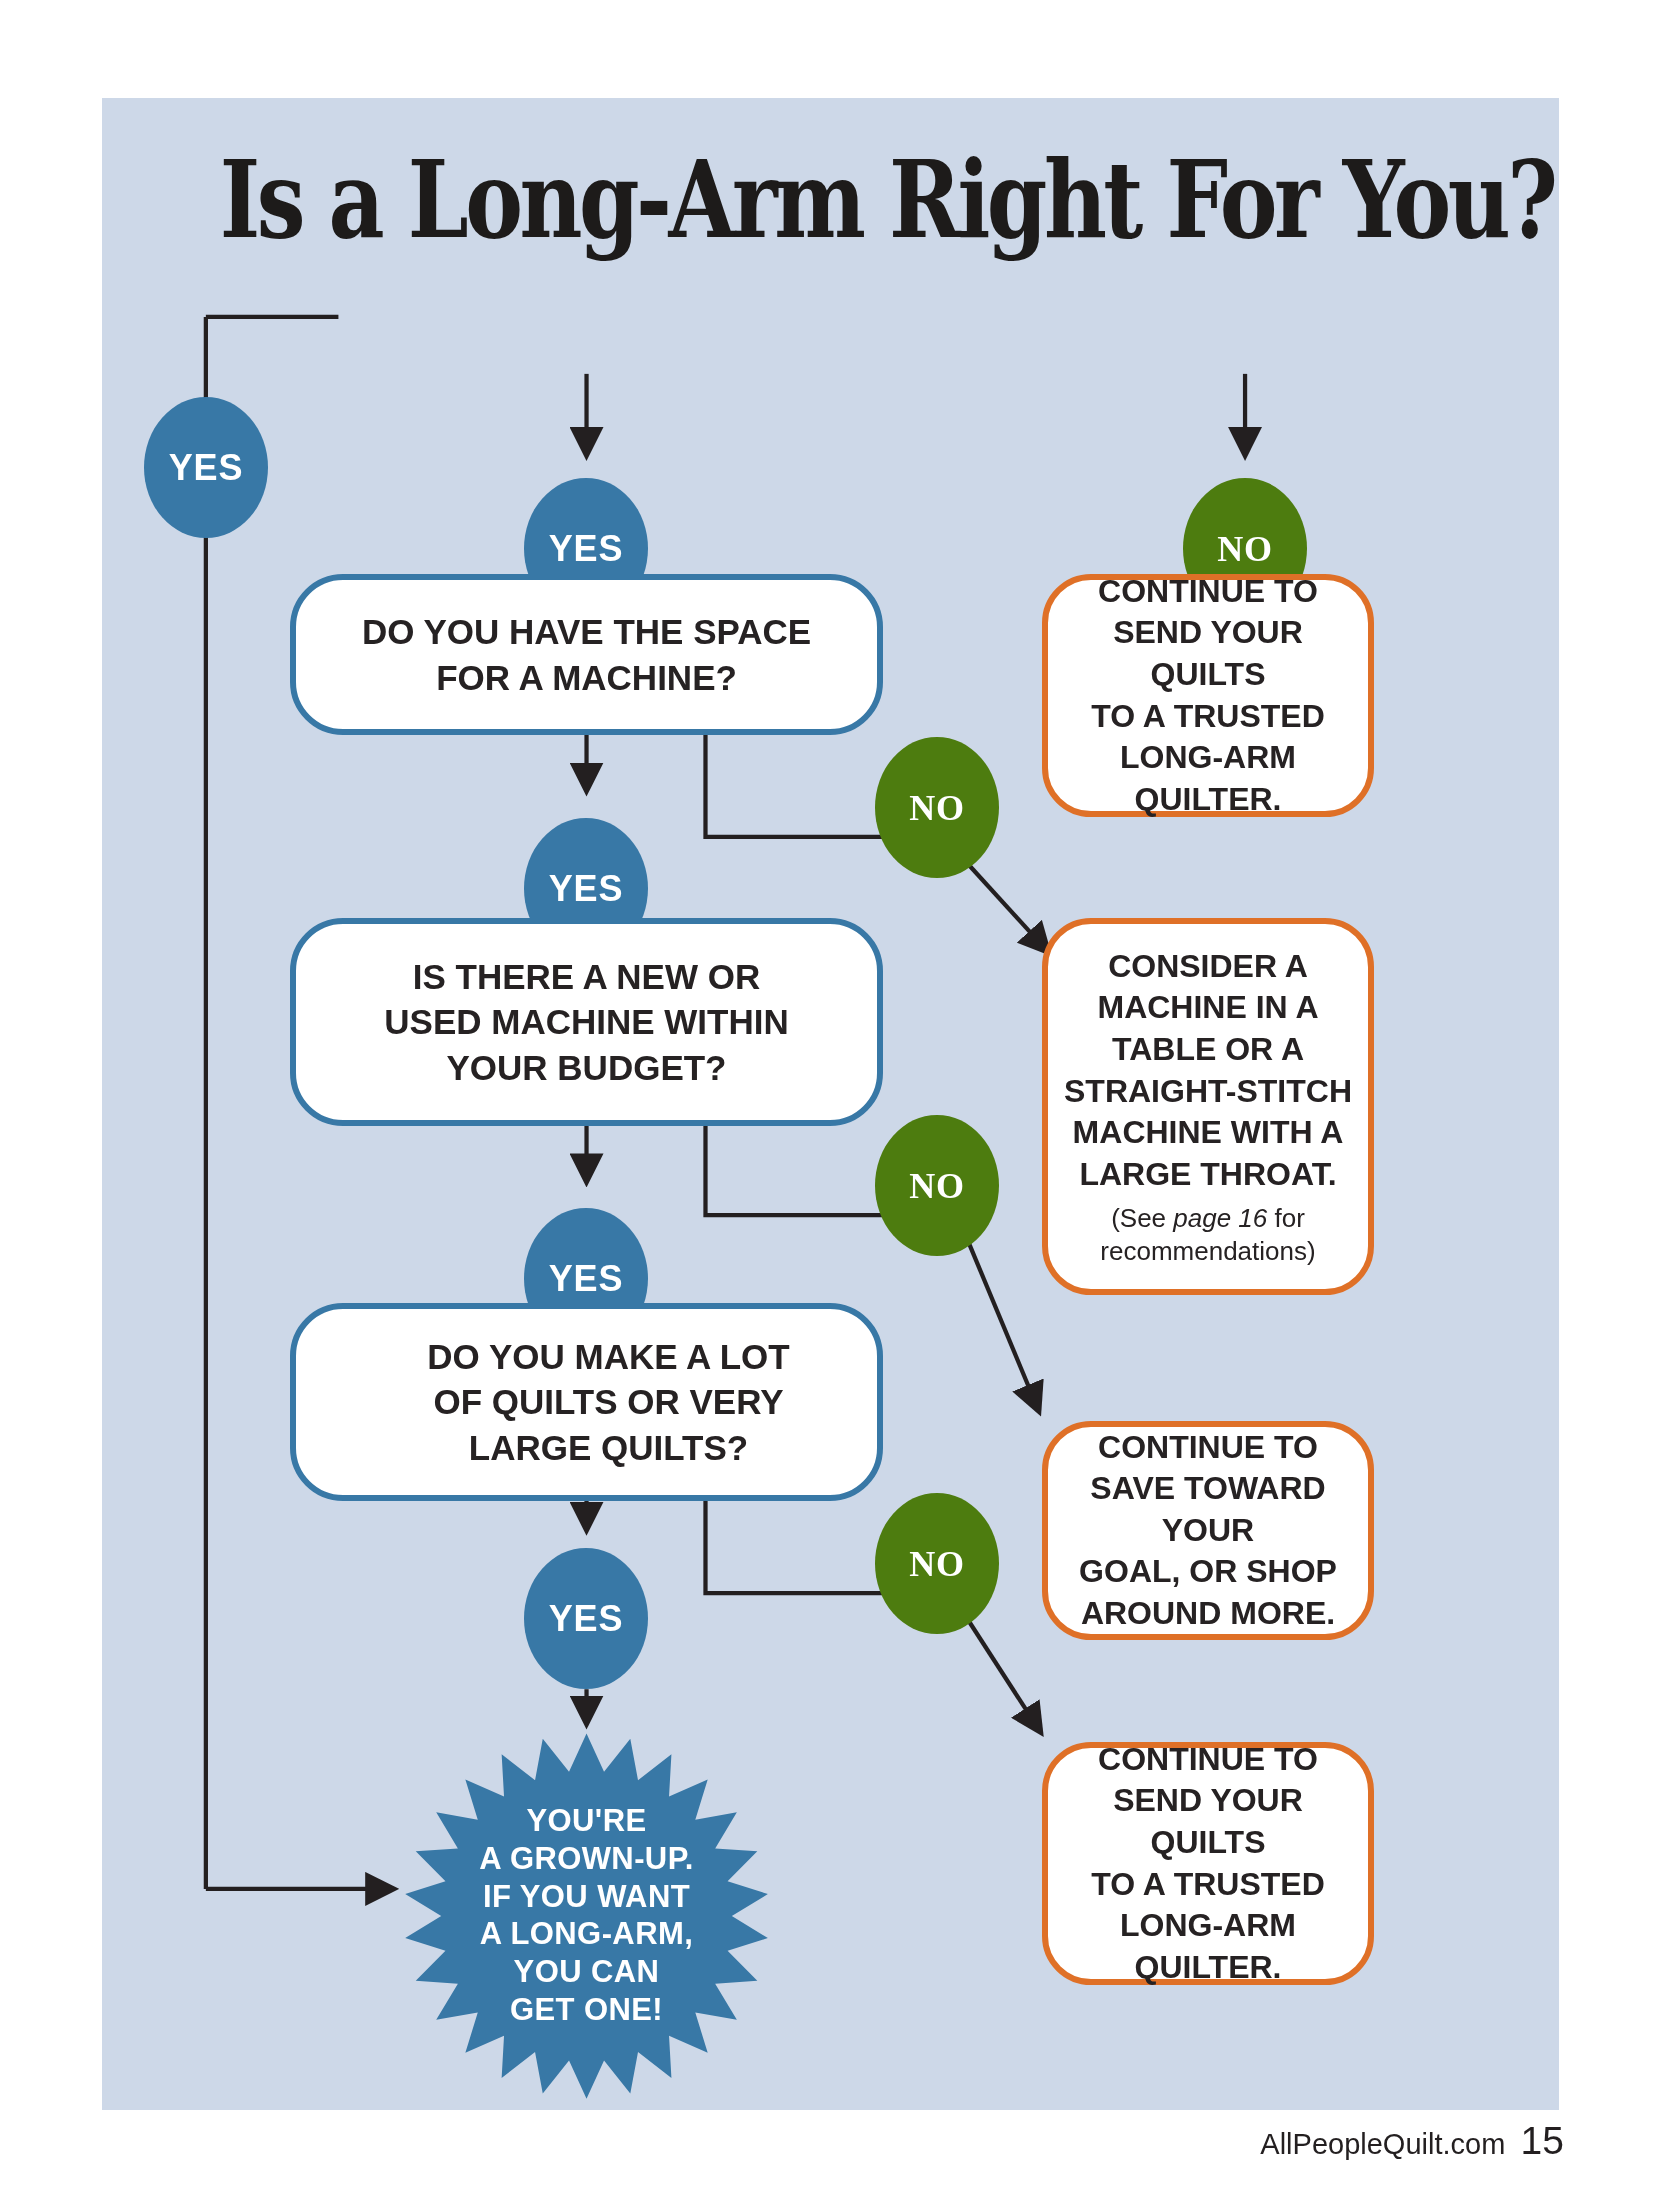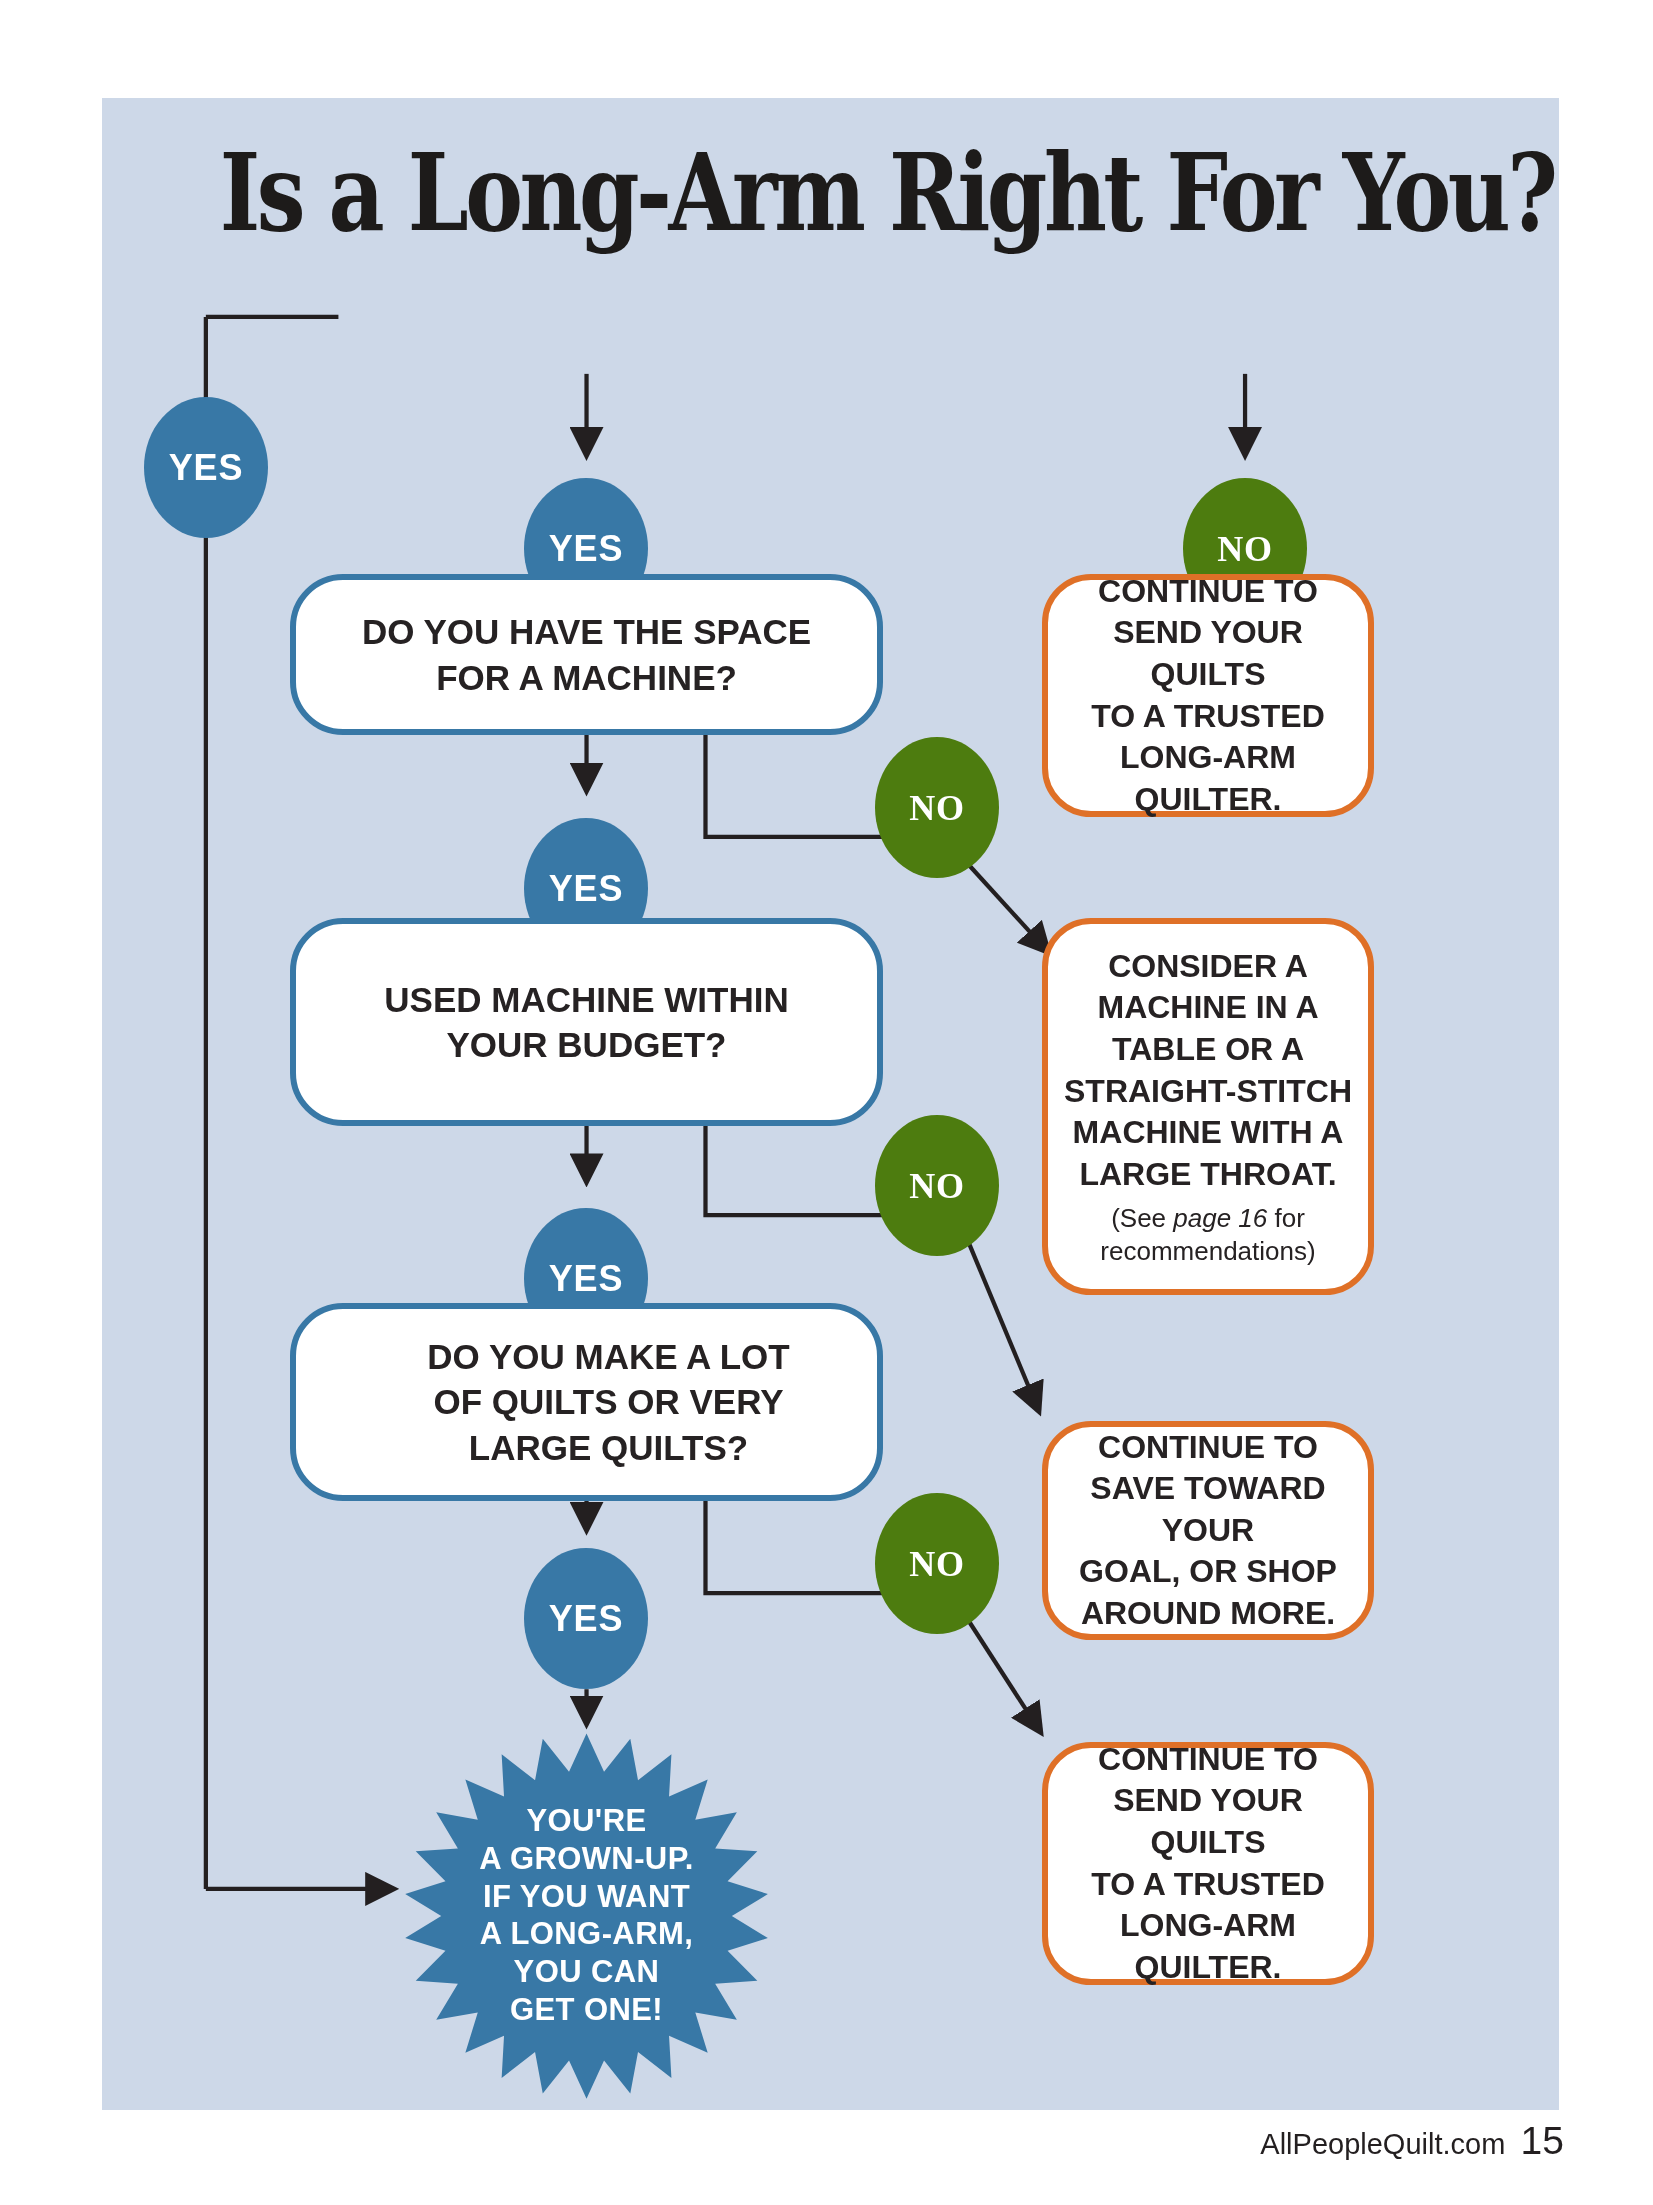--- a/index.html
+++ b/index.html
@@ -13,21 +13,21 @@
     overflow: hidden;
   }
   .panel {
     position: absolute;
     left: 102px; top: 98px;
     width: 1457px; height: 2012px;
     background: #cdd8e8;
   }
   .title {
     position: absolute;
-    left: 102px; top: 137px;
+    left: 102px; top: 144px;
     width: 1457px;
     text-align: center;
     font-family: "DejaVu Serif", serif;
     font-weight: 700;
     font-size: 102px;
     letter-spacing: -4.2px;
     color: #1d1b1a;
     line-height: 1.05;
   }
   .title > span { display: inline-block; transform: scale(0.85, 1.05); transform-origin: center top; white-space: nowrap; }
@@ -158,20 +158,21 @@
   </div>
   <div class="bubble orange" style="left:875px; top:1493px;">
     <span>NO</span>
   </div>
 
   <div class="qbox" style="left:290px; top:574px; height:161px;">
     <span class="ln">DO YOU HAVE THE SPACE</span>
     <span class="ln">FOR A MACHINE?</span>
   </div>
   <div class="qbox" style="left:290px; top:918px; height:208px;">
+    <span class="ln">IS THERE A NEW OR</span>
     <span class="ln">USED MACHINE WITHIN</span>
     <span class="ln">YOUR BUDGET?</span>
   </div>
   <div class="qbox" style="left:290px; top:1303px; height:198px;padding-left:44px;">
     <span class="ln">DO YOU MAKE A LOT</span>
     <span class="ln">OF QUILTS OR VERY</span>
     <span class="ln">LARGE QUILTS?</span>
   </div>
 
   <div class="obox" style="left:1042px; top:574px; height:243px;">

